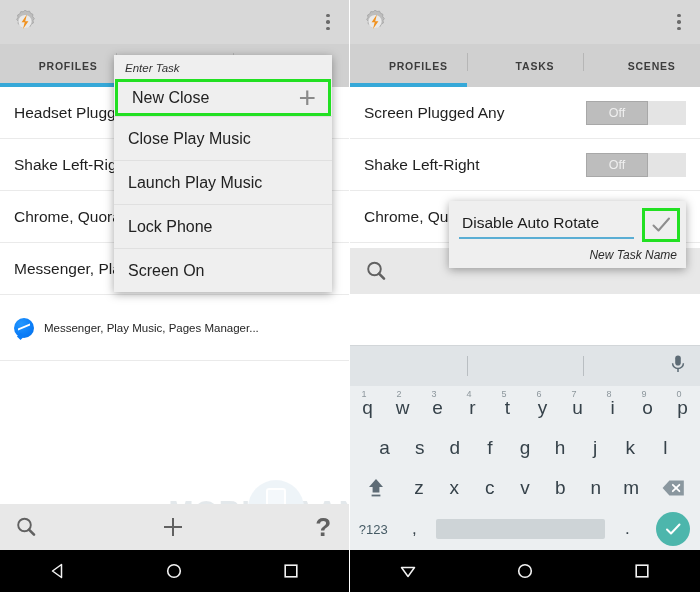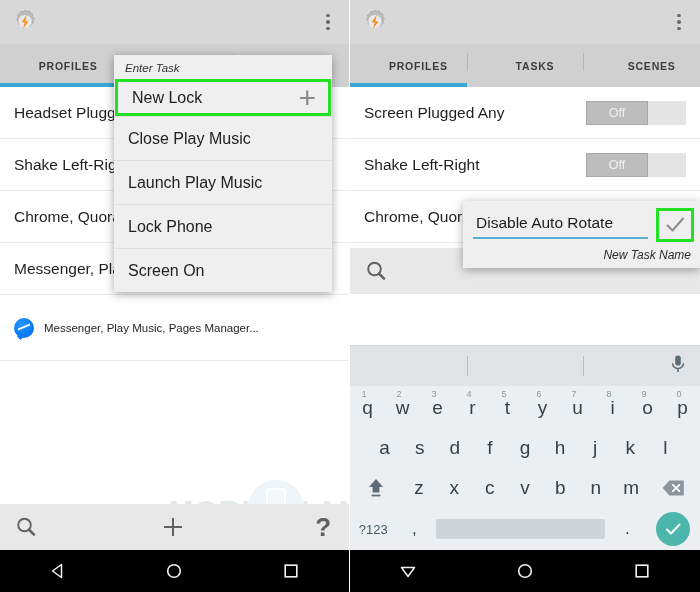--- a/index.html
+++ b/index.html
@@ -188,21 +188,21 @@
     border-top:3px solid #22e022;
   }
   .dlg-item .plus-glyph {
     margin-left:auto;
     font-size:30px; color:#8a8a8a; line-height:0.6; font-weight:300;
   }
 
   
   .dialog-task-name {
     position:absolute;
-    left:113px; top:201px; width:237px;
+    left:99px; top:201px; width:237px;
     background:#efefef;
     box-shadow:0 2px 9px rgba(0,0,0,0.35);
     z-index:5;
     padding:7px 6px 5px 10px;
   }
   .dialog-task-name .tn-row {
     display:flex; align-items:center;
   }
   .dialog-task-name .tn-input {
     flex:1;
@@ -364,21 +364,21 @@
       </div>
       <div class="row tall">
         <span class="app-icon"></span>
         <span class="wrap-title">Messenger, Play Music, Pages Manager...</span>
       </div>
     </div>
 
     <div class="dialog-enter-task">
       <div class="dlg-title">Enter Task</div>
       <div class="dlg-item highlight">
-        <span>New Lock</span>
+        <span>New Close</span>
         <span class="plus-glyph">+</span>
       </div>
       <div class="dlg-item">
         <span>Close Play Music</span>
       </div>
       <div class="dlg-item">
         <span>Launch Play Music</span>
       </div>
       <div class="dlg-item">
         <span>Lock Phone</span>

